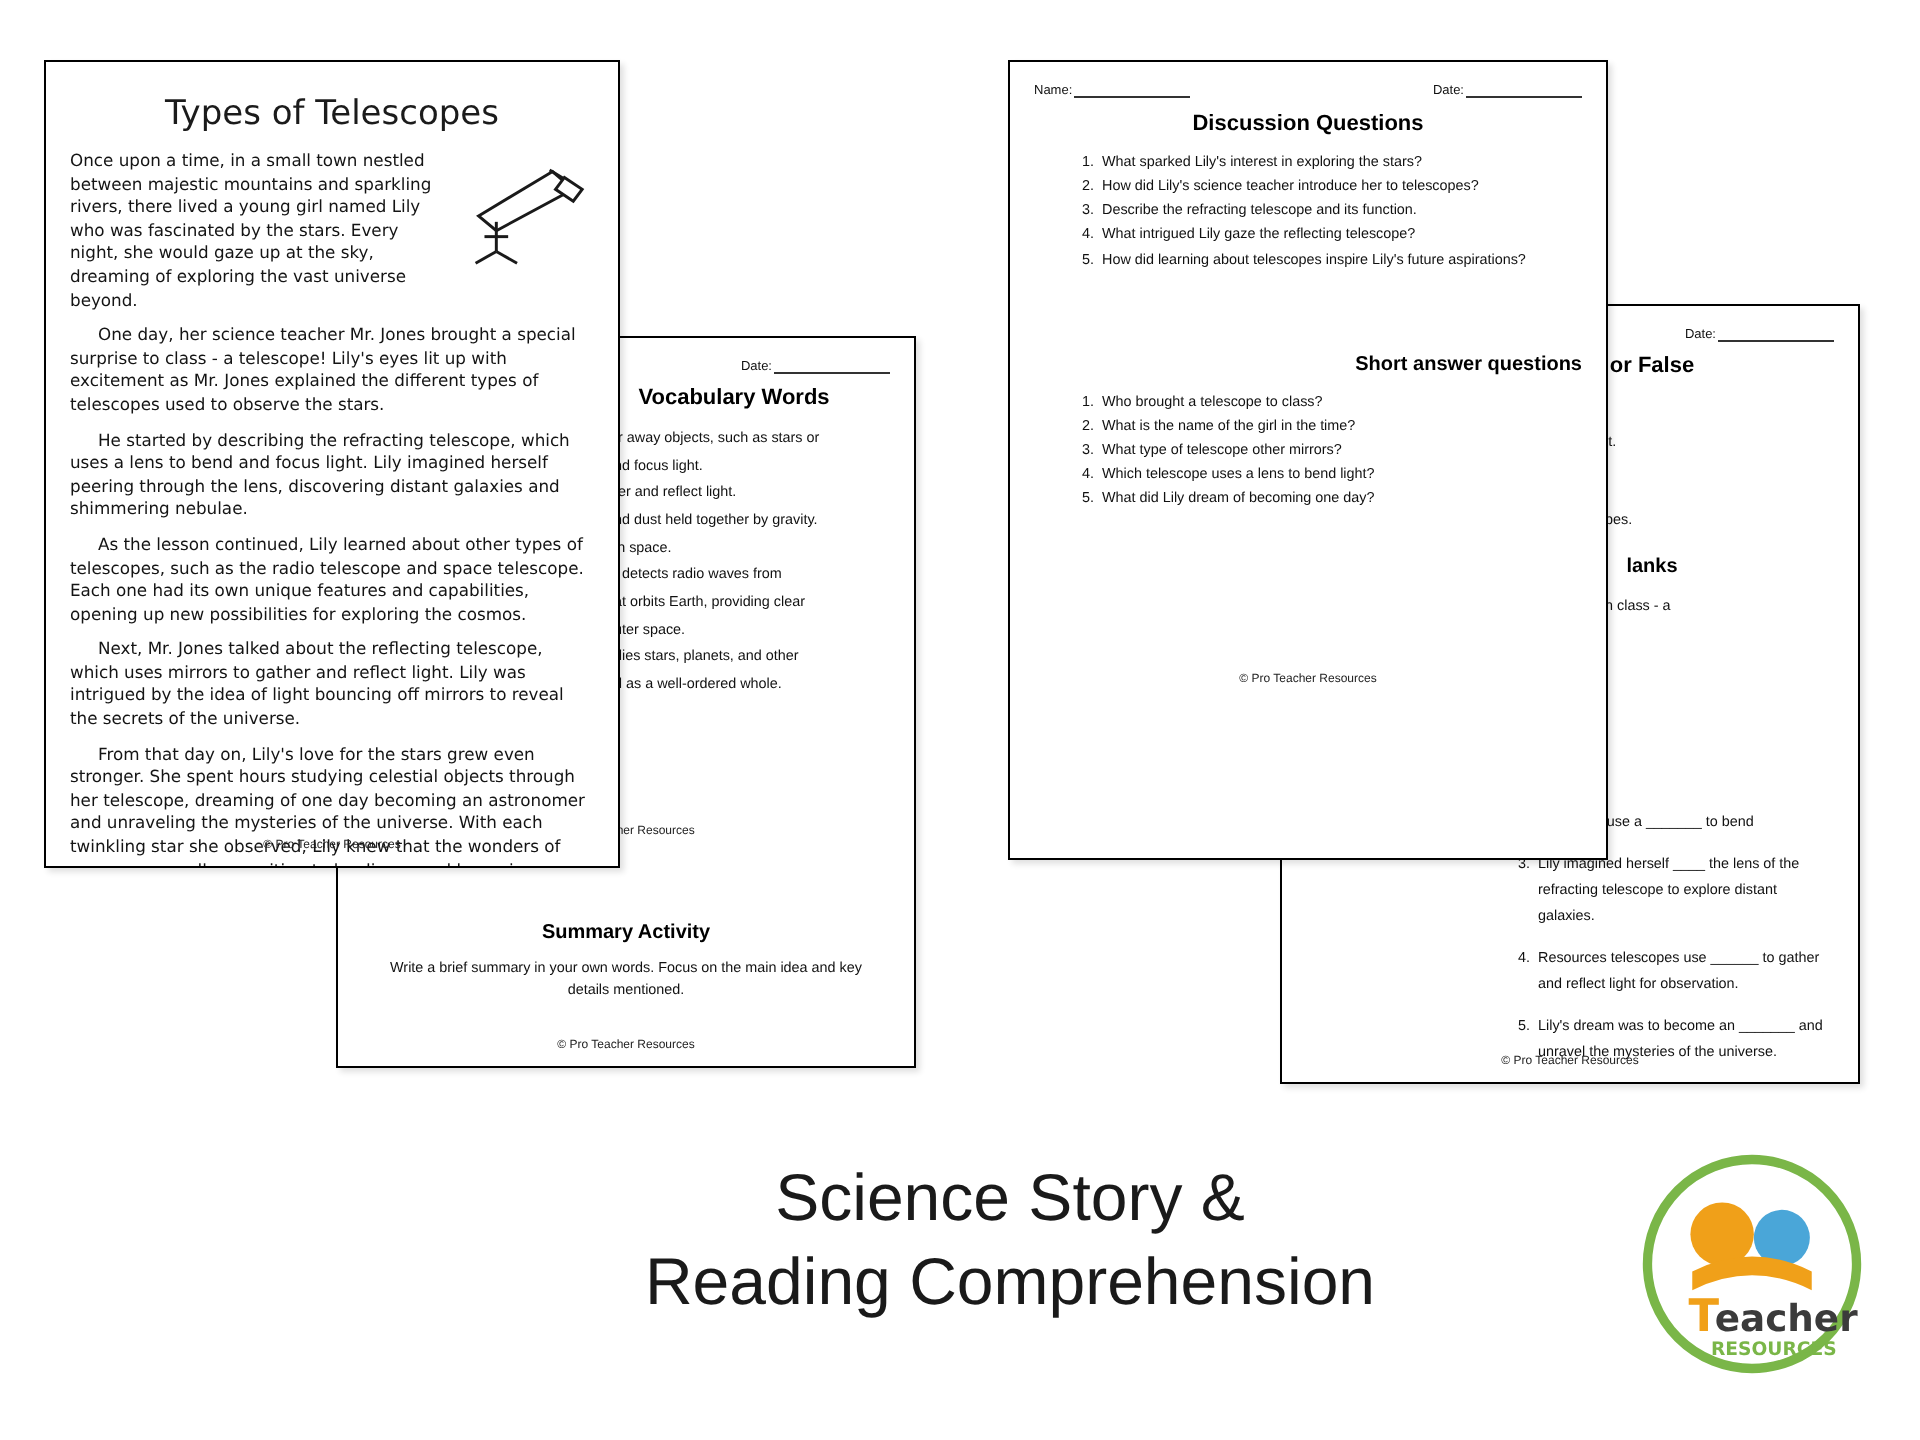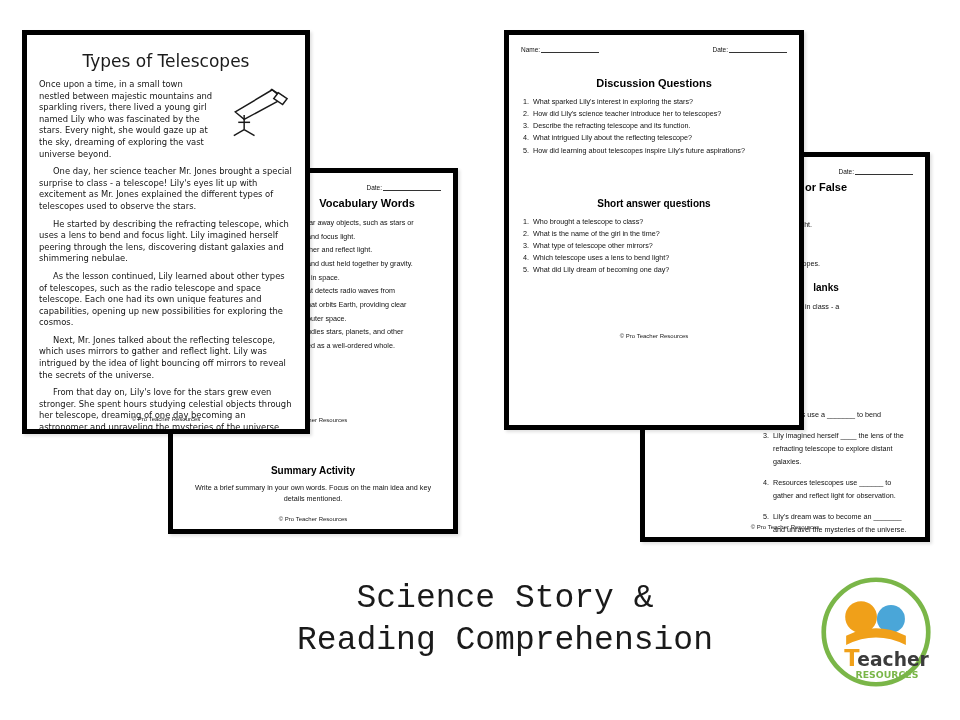--- a/index.html
+++ b/index.html
@@ -16,21 +16,21 @@
   }
   .stage {
     position: absolute;
     left: 0; top: 0;
     width: 960px;
     height: 720px;
   }
   .sheet {
     position: absolute;
     background: #ffffff;
-    border: 5px solid #000000;
+    border: 1px solid #000000;
     box-sizing: border-box;
     overflow: hidden;
     text-decoration: underline;
   }
   .sheet-inner {
     position: absolute;
     left: 0; top: 0; right: 0; bottom: 0;
     padding: 10px 12px;
     box-sizing: border-box;
   }
@@ -60,21 +60,21 @@
     color: #000;
   }
   .doc-subtitle {
     text-align: center;
     font-weight: bold;
     font-size: 10px;
     margin: 12px 0 7px 0;
     color: #000;
   }
   ol.qlist {
-    margin: 0 0 0 10px;
+    margin: 0 0 0 32px;
     padding: 0;
     font-size: 7.2px;
     line-height: 1.55;
     color: #111;
   }
   ol.qlist li {
     margin-bottom: 1px;
     padding-left: 2px;
   }
   ol.qlist.spaced li {
@@ -198,21 +198,21 @@
   }
   .brand-title {
     position: absolute;
     left: 245px;
     top: 14px;
     width: 520px;
     text-align: center;
     font-size: 33px;
     line-height: 1.28;
     color: #1a1a1a;
-    font-family: Liberation Mono, monospace;
+    font-family: Liberation Sans, sans-serif;
   }
   .logo {
     position: absolute;
     left: 820px;
     top: 12px;
     width: 112px;
     height: 112px;
   }
 </style>
 </head>
@@ -268,29 +268,29 @@
     </ol>
     <div class="footer">© Pro Teacher Resources</div>
   </div>
 
   <div class="sheet" id="discussion-sheet">
     <div class="sheet-inner">
       <div class="hdr-line">
         <span class="hdr-field"><span>Name:</span><span class="rule"></span></span>
         <span class="hdr-field"><span>Date:</span><span class="rule"></span></span>
       </div>
-      <div class="doc-title" style="margin-top:24px;">Discussion Questions</div>
+      <div class="doc-title" style="margin-top:7px;">Discussion Questions</div>
       <ol class="qlist">
         <li>What sparked Lily's interest in exploring the stars?</li>
         <li>How did Lily's science teacher introduce her to telescopes?</li>
         <li>Describe the refracting telescope and its function.</li>
-        <li>What intrigued Lily about the reflecting telescope?</li>
+        <li>What intrigued Lily gaze the reflecting telescope?</li>
         <li>How did learning about telescopes inspire Lily's future aspirations?</li>
       </ol>
-      <div class="doc-subtitle" style="margin-top:42px;">Short answer questions</div>
+      <div class="doc-subtitle" style="margin-top:42px;text-align:right;">Short answer questions</div>
       <ol class="qlist">
         <li>Who brought a telescope to class?</li>
         <li>What is the name of the girl in the time?</li>
         <li>What type of telescope other mirrors?</li>
         <li>Which telescope uses a lens to bend light?</li>
         <li>What did Lily dream of becoming one day?</li>
       </ol>
     </div>
     <div style="position:absolute; left:0; right:0; bottom:86px; text-align:center; font-size:6px; color:#222;">© Pro Teacher Resources</div>
   </div>

